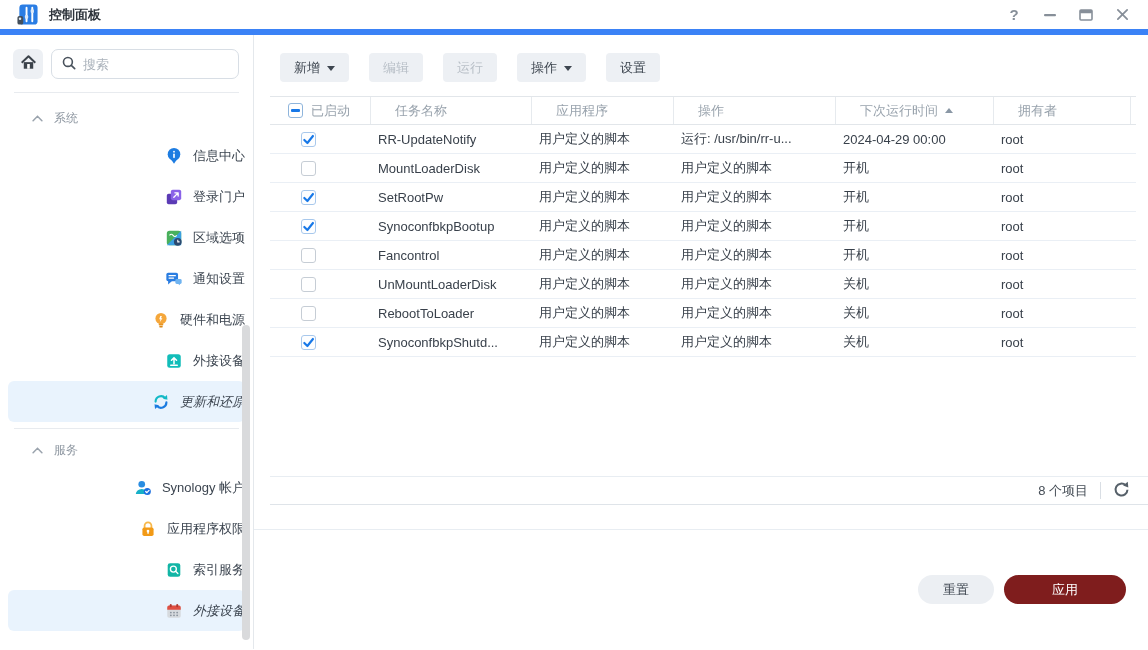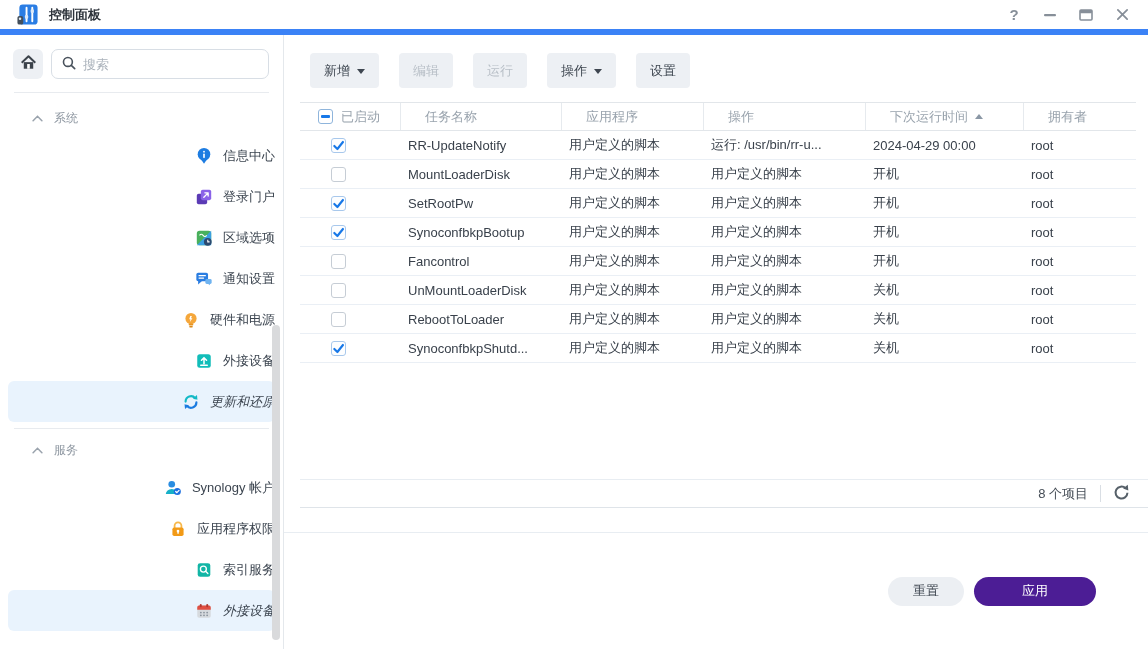--- a/index.html
+++ b/index.html
@@ -11,21 +11,21 @@
   
   .titlebar { height:35px; border-bottom:6px solid #3b82f6; display:flex; align-items:center; padding:0 16px; }
   .app-icon svg { width:23px; height:23px; display:block; }
   .win-title { font-size:13px; font-weight:700; color:#2d333b; margin-left:10px; }
   .win-controls { margin-left:auto; display:flex; align-items:center; gap:16px; }
   .win-btn { width:20px; height:20px; display:flex; align-items:center; justify-content:center;
              color:#878f99; font-size:15px; font-weight:700; cursor:pointer; }
   .win-btn svg { display:block; }
   
   .main { display:flex; height:614px; }
-  .sidebar { width:284px; flex:none; border-right:1px solid #e4e8ec; position:relative; display:flex; flex-direction:column; }
+  .sidebar { width:254px; flex:none; border-right:1px solid #e4e8ec; position:relative; display:flex; flex-direction:column; }
   .content { flex:1; min-width:0; display:flex; flex-direction:column; }
   
   .sidebar-top { display:flex; align-items:center; gap:8px; padding:14px 14px 13px 13px; }
   .home-btn { width:30px; height:30px; background:#edf0f4; border:none; border-radius:6px;
               display:flex; align-items:center; justify-content:center; flex:none; cursor:pointer; }
   .search-box { flex:1; height:30px; border:1px solid #d8dee5; border-radius:7px; background:#fff;
                 display:flex; align-items:center; gap:6px; padding:0 9px; }
   .search-box input { border:none; outline:none; width:100%; font-size:13px; color:#333;
                       font-family:"Liberation Sans","DejaVu Sans",sans-serif; }
   .search-box input::placeholder { color:#a9b1ba; }
@@ -36,21 +36,21 @@
   .nav-item { height:41px; display:flex; align-items:center; margin:0 8px; padding-left:12px; gap:10px;
               border-radius:6px; font-size:13px; color:#3c4550; cursor:pointer;justify-content:flex-end; }
   .nav-item.active { background:#e9f3fd;font-style:italic; }
   .nav-icon { width:18px; height:18px; flex:none; }
   .nav-icon svg { width:18px; height:18px; display:block; }
   .nav-divider { height:1px; background:#e8ebef; margin:6px 14px 2px; }
   .sidebar-scrollbar { position:absolute; right:3px; top:290px; width:8px; height:315px;
                        border-radius:4px; background:#d9dadc; }
   
   .toolbar { display:flex; gap:20px; padding:18px 16px 0 26px; flex:none; }
-  .tb-btn { height:35px; padding:0 14px; background:#edf0f4; border:none; border-radius:4px;
+  .tb-btn { height:29px; padding:0 14px; background:#edf0f4; border:none; border-radius:4px;
             font-size:13px; color:#3e4650; display:flex; align-items:center; gap:7px; cursor:pointer;
             font-family:inherit; }
   .tb-btn.disabled { color:#b8bfc7; cursor:default; }
   .caret-down { width:0; height:0; border-left:4px solid transparent; border-right:4px solid transparent;
                 border-top:5px solid #3e4650; margin-top:2px; }
   
   .table { margin:14px 12px 0 16px; flex:none; }
   .thead, .trow { display:grid; grid-template-columns:100px 161px 142px 162px 158px 137px 1fr; height:29px; }
   .thead { border-top:1px solid #e2e6ea; border-bottom:1px solid #e2e6ea; color:#99a3ad; }
   .th { display:flex; align-items:center; padding-left:24px; border-left:1px solid #e6eaee; overflow:hidden; white-space:nowrap; }
@@ -67,25 +67,25 @@
              border-bottom:5px solid #8a97a5; margin-left:7px; }
   .spacer { flex:1; }
   
   .statusbar { height:29px; margin-left:16px; border-top:1px solid #e8edf2; border-bottom:1px solid #dfe4e9;
                display:flex; align-items:center; justify-content:flex-end; gap:12px; padding-right:18px;
                color:#454d56; flex:none; }
   .vsep { width:1px; height:17px; background:#d9dee4; }
   .refresh-btn { border:none; background:none; cursor:pointer; display:flex; align-items:center; }
   
   .footer { border-top:1px solid #e8edf2; margin-top:24px; flex:1; display:flex; align-items:center;
-            justify-content:flex-end; gap:10px; padding-right:52px; }
+            justify-content:flex-end; gap:10px; padding-right:22px; }
   .pill-btn { height:29px; border:none; border-radius:15px; font-size:13px; cursor:pointer;
               font-family:inherit; }
   .btn-reset { background:#eceff3; color:#3e4650; min-width:76px; }
-  .btn-apply { background:#4c1d95; color:#fff; min-width:122px; }
+  .btn-apply { background:#7f1d1d; color:#fff; min-width:122px; }
 </style>
 </head>
 <body>
 
 <header class="titlebar">
   <span class="app-icon">
     <svg viewBox="0 0 24 24">
         <rect x="3.5" y="1.5" width="19" height="21" rx="3.5" fill="#2a7de4"></rect>
         <g stroke="#fff" stroke-width="2" stroke-linecap="round">
           <path d="M11 5 V19 M17 5 V19"></path>

